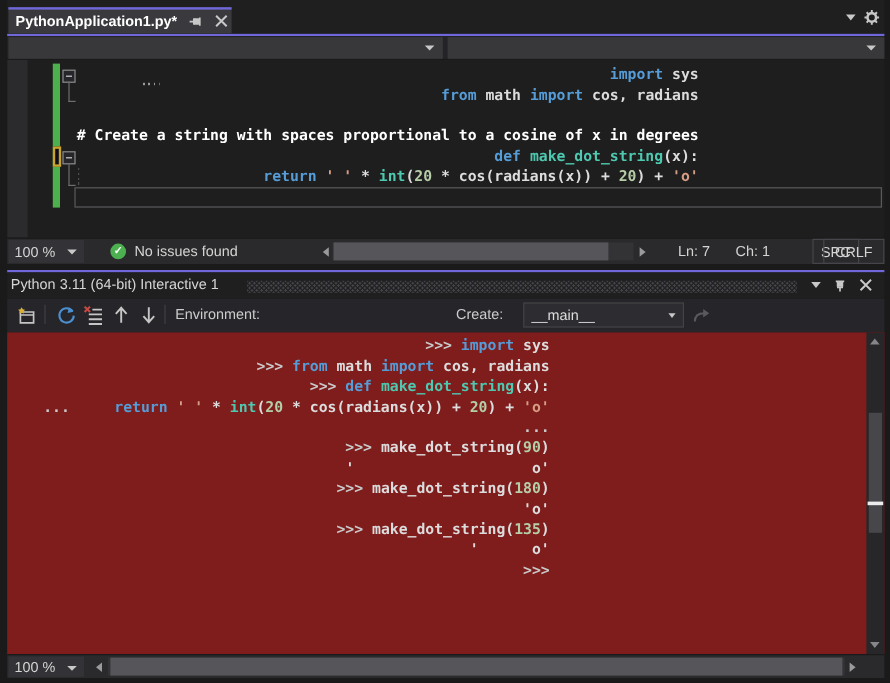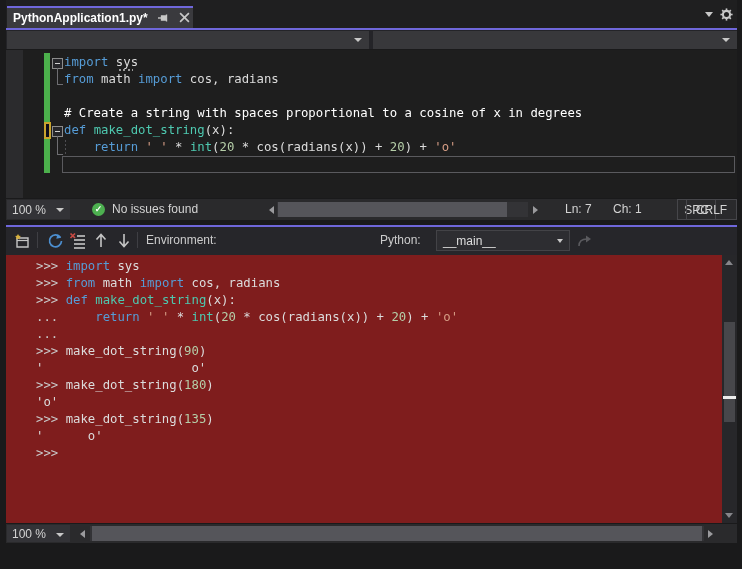--- a/index.html
+++ b/index.html
@@ -2,22 +2,22 @@
 <html><head>
 <meta charset="utf-8">
 <style>
   * { margin:0; padding:0; box-sizing:border-box; }
   html,body { background:#1A1A1B; }
   .window { position:relative; width:742px; height:569px; background:#1A1A1B; overflow:hidden;
             font-family:"Liberation Sans", sans-serif; }
   .abs { position:absolute; }
 
   
-  .code { font-family:"DejaVu Sans Mono", monospace; font-size:12.3px; font-weight:normal;
-          line-height:17px; white-space:pre; letter-spacing:0; }
+  .code { font-family:"DejaVu Sans Mono", monospace; font-size:12.3px; font-weight:bold;
+          line-height:17px; white-space:pre; letter-spacing:0;text-align:right; }
   .cl { height:17px; }
   .tk-kw  { color:#569CD6; }
   .tk-id  { color:#DCDCDC; }
   .tk-fn  { color:#4EC9B0; }
   .tk-str { color:#D69D85; }
   .tk-num { color:#B5CEA8; }
   .tk-com { color:#ffffff; }
   .tk-pr  { color:#C9C9C9; }
 
   
@@ -197,20 +197,42 @@
       </div>
       <div class="stat-cell" style="left:680px; width:51px;">
         <span>CRLF</span>
       </div>
     </div>
   </div>
 
   <div class="interactive">
     <div class="accent-bar"></div>
 
+    <div class="titlebar">
+      <span class="title-label">Python 3.11 (64-bit) Interactive 1</span>
+      <span class="grip"></span>
+      <span class="tb-icons">
+        <span class="chev-down"></span>
+        <span>
+          <svg width="12" height="14" viewBox="0 0 12 14">
+            <g stroke="#C8C8C8" stroke-width="1.4" fill="none">
+              <path d="M6 13 V10"></path>
+              <path d="M3.5 9.5 H8.5"></path>
+              <path d="M4 9 V5 H8 V9" fill="#C8C8C8"></path>
+              <path d="M2.5 4.5 H9.5"></path>
+            </g>
+          </svg>
+        </span>
+        <span class="xmark">
+          <svg width="11" height="11" viewBox="0 0 10 10">
+            <path d="M1 1 L9 9 M9 1 L1 9" stroke="#C8C8C8" stroke-width="1.5"></path>
+          </svg>
+        </span>
+      </span>
+    </div>
 
     <div class="toolbar">
       <span class="tbtn" style="left:6px;">
         <svg width="17" height="17" viewBox="0 0 17 17">
           <path d="M4 6 H15 V15 H4 Z" stroke="#C5C5C5" stroke-width="1.4" fill="none"></path>
           <path d="M4 8.5 H15" stroke="#C5C5C5" stroke-width="1.2"></path>
           <path d="M5 2 l1 1.8 1.9.3 -1.4 1.4 .3 2 -1.8-1 -1.8 1 .3-2 -1.4-1.4 1.9-.3z" fill="#D9B13B"></path>
         </svg>
       </span>
       <span class="tsep" style="left:31px;"></span>
@@ -236,21 +258,21 @@
           <path d="M8 15 V3 M3.5 7.5 L8 2.5 L12.5 7.5" stroke="#C5C5C5" stroke-width="1.6" fill="none"></path>
         </svg>
       </span>
       <span class="tbtn" style="left:109px;">
         <svg width="16" height="17" viewBox="0 0 16 17">
           <path d="M8 2 V14 M3.5 9.5 L8 14.5 L12.5 9.5" stroke="#C5C5C5" stroke-width="1.6" fill="none"></path>
         </svg>
       </span>
       <span class="tsep" style="left:131px;"></span>
       <span class="tlabel" style="left:140px;">Environment:</span>
-      <span class="tlabel" style="left:374px;">Python:</span>
+      <span class="tlabel" style="left:374px;">Create:</span>
       <div class="tcombo" style="left:430px; width:134px;">
         <span>__main__</span>
         <span class="chev-down"></span>
       </div>
       <span class="tbtn" style="left:570px;">
         <svg width="17" height="15" viewBox="0 0 17 15">
           <path d="M2 13 Q2 6 10 6" stroke="#5A5A5E" stroke-width="1.6" fill="none"></path>
           <path d="M9 2.5 L14 6 L9 9.5 Z" fill="#5A5A5E"></path>
         </svg>
       </span>

